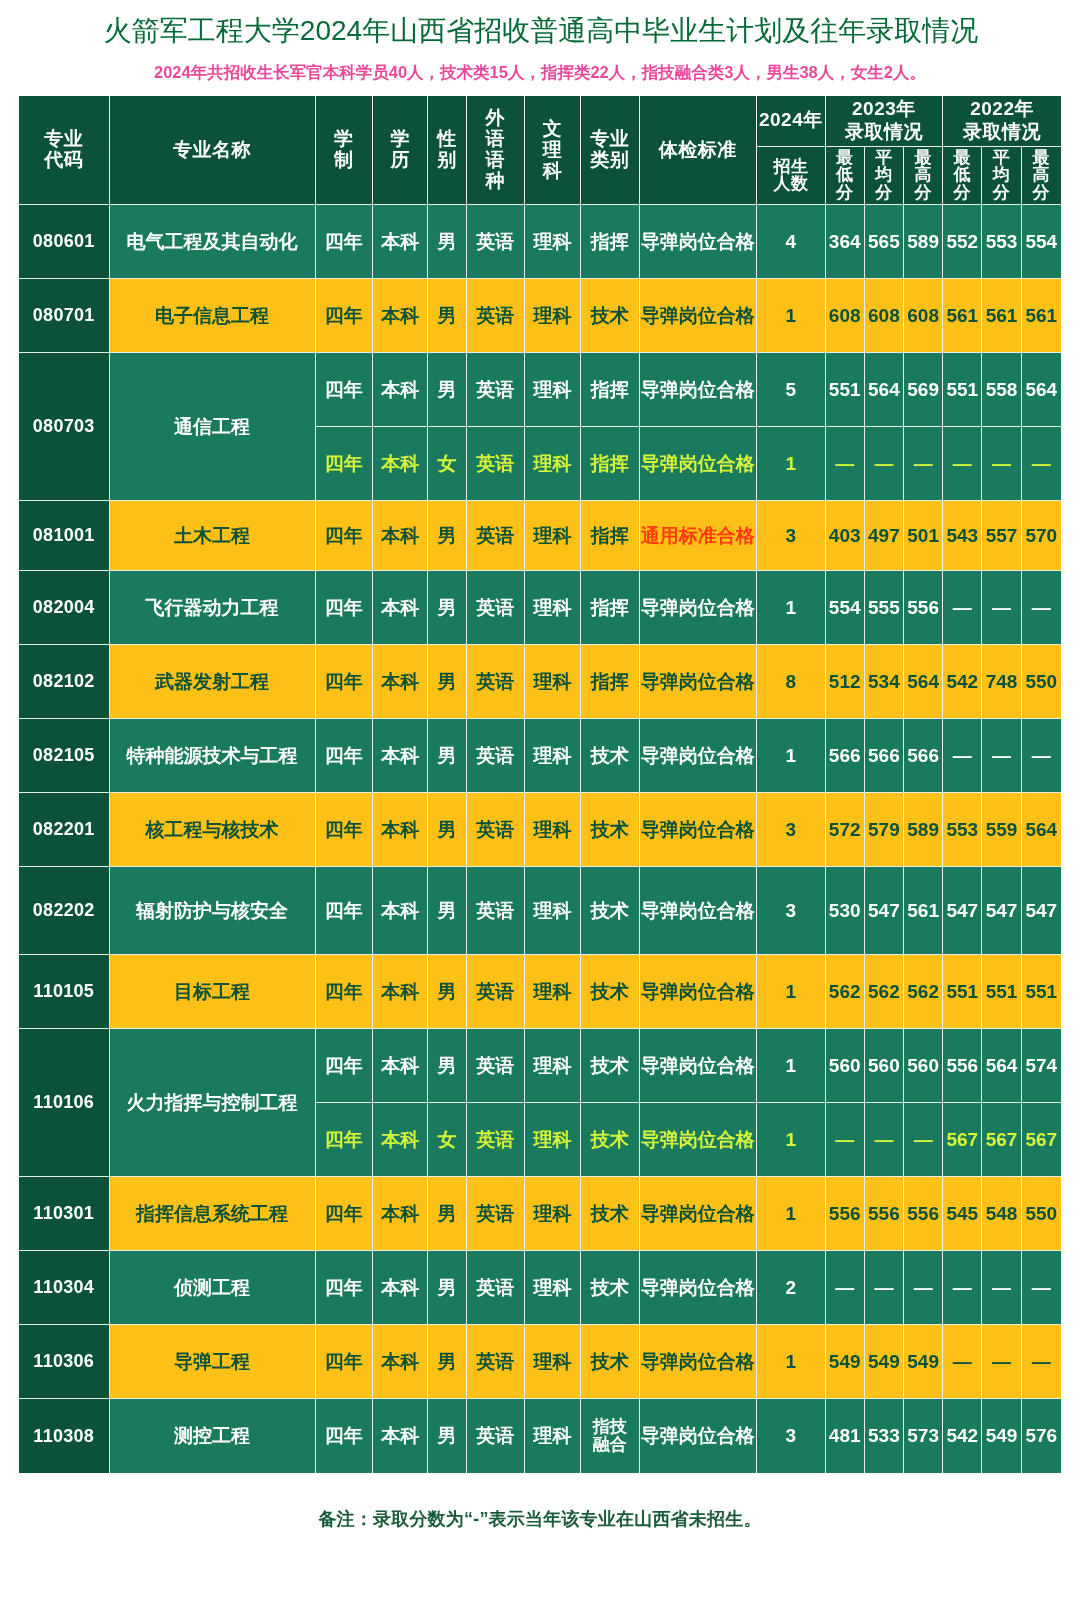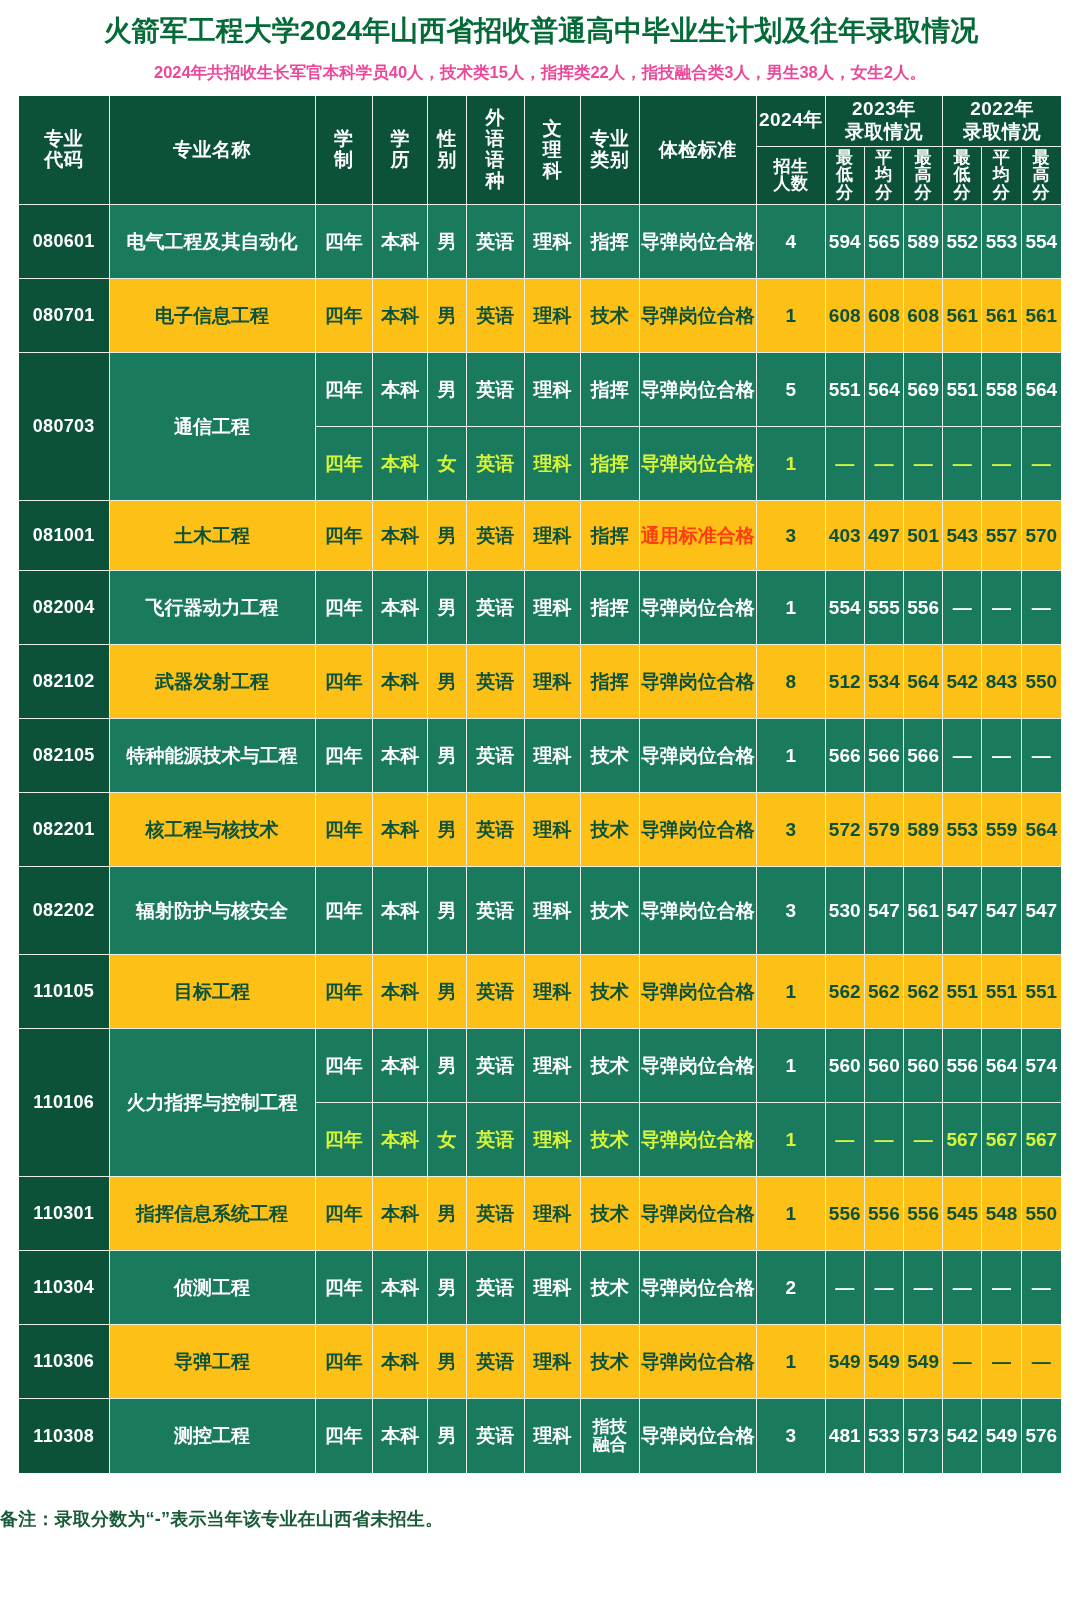--- a/index.html
+++ b/index.html
@@ -15,21 +15,21 @@
   }
   .page {
     width: 1080px;
     box-sizing: border-box;
     padding: 0;
     position: relative;
   }
   .title {
     text-align: center;
     font-size: 28px;
-    font-weight: bold;
+    font-weight: normal;
     color: #046a38;
     letter-spacing: 0px;
     padding: 13px 8px 0 10px;
     line-height: 1.25;
     white-space: nowrap;
   }
   .subtitle {
     text-align: center;
     font-size: 16.5px;
     font-weight: bold;
@@ -115,20 +115,21 @@
   tr.female td.phys,
   tr.female td.num {
     color: #d7f53a;
   }
   td.redstd { color: #ff3b10 !important; }
   .note {
     font-size: 18px;
     font-weight: bold;
     color: #1a5c3a;
     padding: 34px 0 0 0;
+    text-align: center;
     letter-spacing: 0.2px;
   }
 </style>
 </head>
 <body>
 
 <div class="page">
 
   <div class="title">火箭军工程大学2024年山西省招收普通高中毕业生计划及往年录取情况</div>
   <div class="subtitle">2024年共招收生长军官本科学员40人，技术类15人，指挥类22人，指技融合类3人，男生38人，女生2人。</div>
@@ -239,21 +240,21 @@
           <td class="code" rowspan="1">080601</td>
           <td class="major" rowspan="1">电气工程及其自动化</td>
           <td class="cell">四年</td>
           <td class="cell">本科</td>
           <td class="cell">男</td>
           <td class="cell">英语</td>
           <td class="cell">理科</td>
           <td class="cell">指挥</td>
           <td class="phys">导弹岗位合格</td>
           <td class="num">4</td>
-          <td class="num">594</td>
+          <td class="num">364</td>
           <td class="num">565</td>
           <td class="num">589</td>
           <td class="num">552</td>
           <td class="num">553</td>
           <td class="num">554</td>
         </tr>
         <tr class="gold" style="height: 74px;">
           <td class="code" rowspan="1">080701</td>
           <td class="major" rowspan="1">电子信息工程</td>
           <td class="cell">四年</td>
@@ -349,21 +350,21 @@
           <td class="cell">男</td>
           <td class="cell">英语</td>
           <td class="cell">理科</td>
           <td class="cell">指挥</td>
           <td class="phys">导弹岗位合格</td>
           <td class="num">8</td>
           <td class="num">512</td>
           <td class="num">534</td>
           <td class="num">564</td>
           <td class="num">542</td>
-          <td class="num">843</td>
+          <td class="num">748</td>
           <td class="num">550</td>
         </tr>
         <tr class="green" style="height: 74px;">
           <td class="code" rowspan="1">082105</td>
           <td class="major" rowspan="1">特种能源技术与工程</td>
           <td class="cell">四年</td>
           <td class="cell">本科</td>
           <td class="cell">男</td>
           <td class="cell">英语</td>
           <td class="cell">理科</td>

